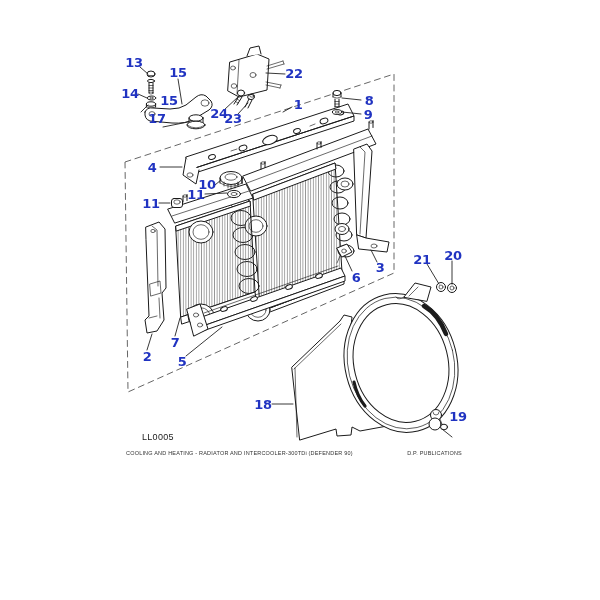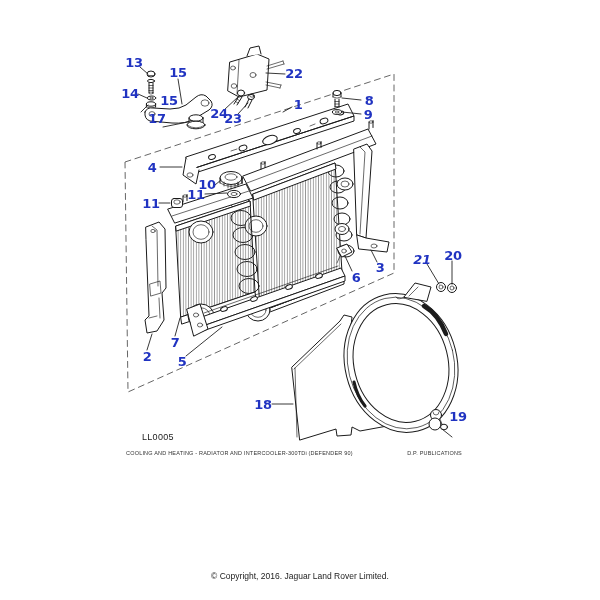--- a/index.html
+++ b/index.html
@@ -290,24 +290,23 @@
       <span class="callout" style="left: 196px; top: 194px;">11</span>
       <span class="callout" style="left: 151px; top: 203px;">11</span>
       <span class="callout" style="left: 134px; top: 62px;">13</span>
       <span class="callout" style="left: 130px; top: 93px;">14</span>
       <span class="callout" style="left: 134px; top: 100px; margin-left: 35px;">15</span>
       <span class="callout" style="left: 178px; top: 72px;">15</span>
       <span class="callout" style="left: 157px; top: 118px;">17</span>
       <span class="callout" style="left: 263px; top: 404px;">18</span>
       <span class="callout" style="left: 458px; top: 416px;">19</span>
       <span class="callout" style="left: 453px; top: 255px;">20</span>
-      <span class="callout" style="left: 422px; top: 259px; font-style: italic;">21</span>
+      <span class="callout" style="left: 422px; top: 259px;">21</span>
       <span class="callout" style="left: 294px; top: 73px;">22</span>
       <span class="callout" style="left: 233px; top: 118px;">23</span>
       <span class="callout" style="left: 219px; top: 113px;">24</span>
     </div>
 
   <div class="code">LL0005</div>
   <div class="caption">COOLING AND HEATING - RADIATOR AND INTERCOOLER-300TDi (DEFENDER 90)</div>
   <div class="publisher">D.P. PUBLICATIONS</div>
-  <div class="copyright">© Copyright, 2016. Jaguar Land Rover Limited.</div>
 
 </div>
 
 </body></html>

